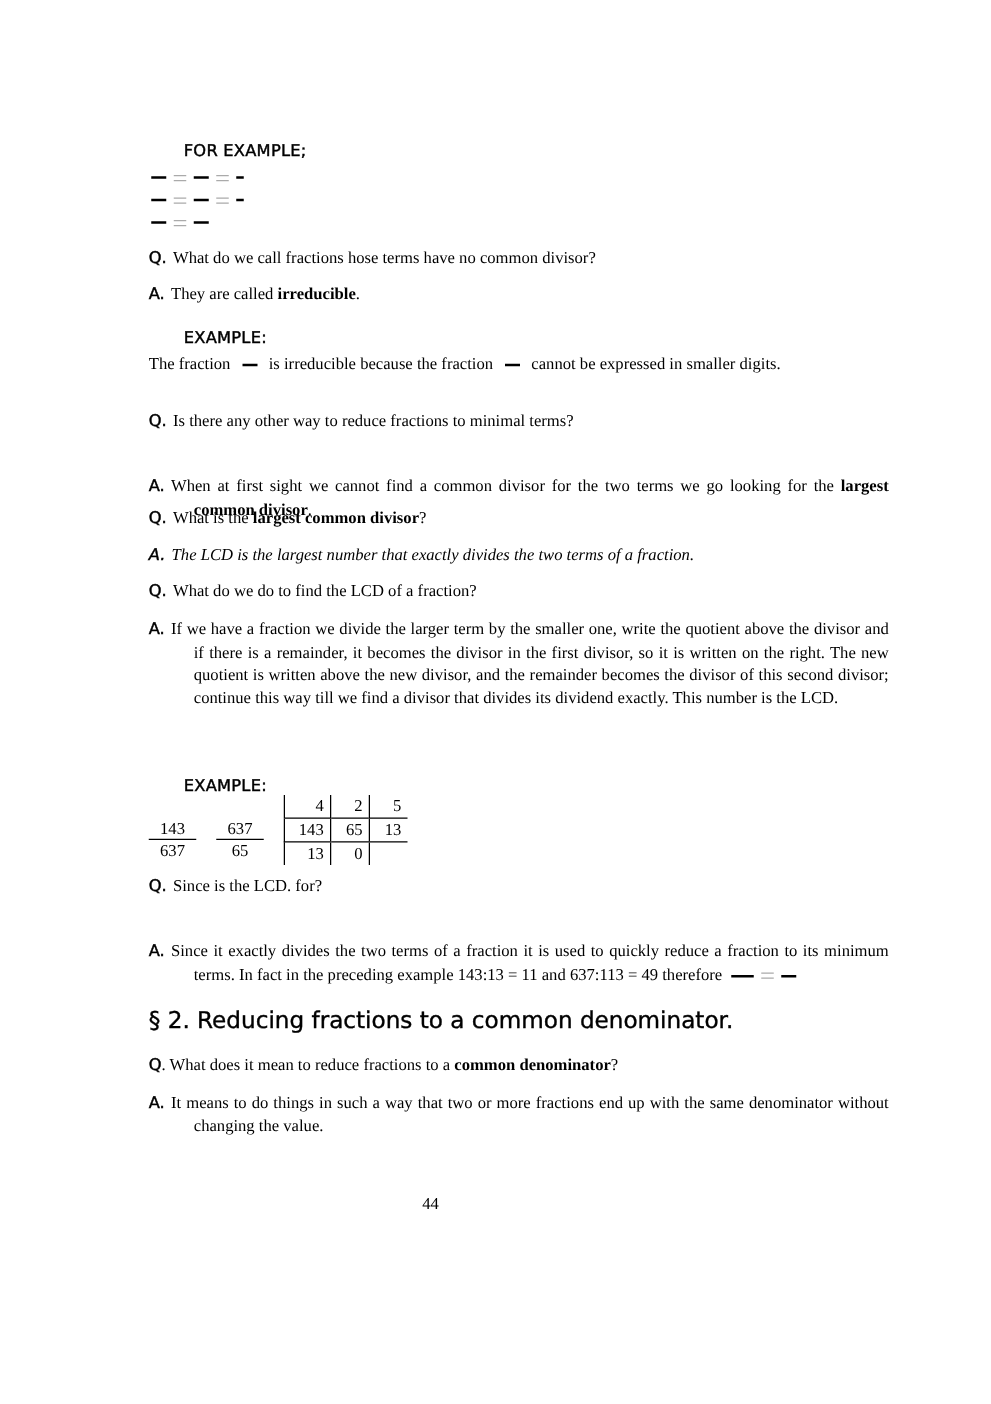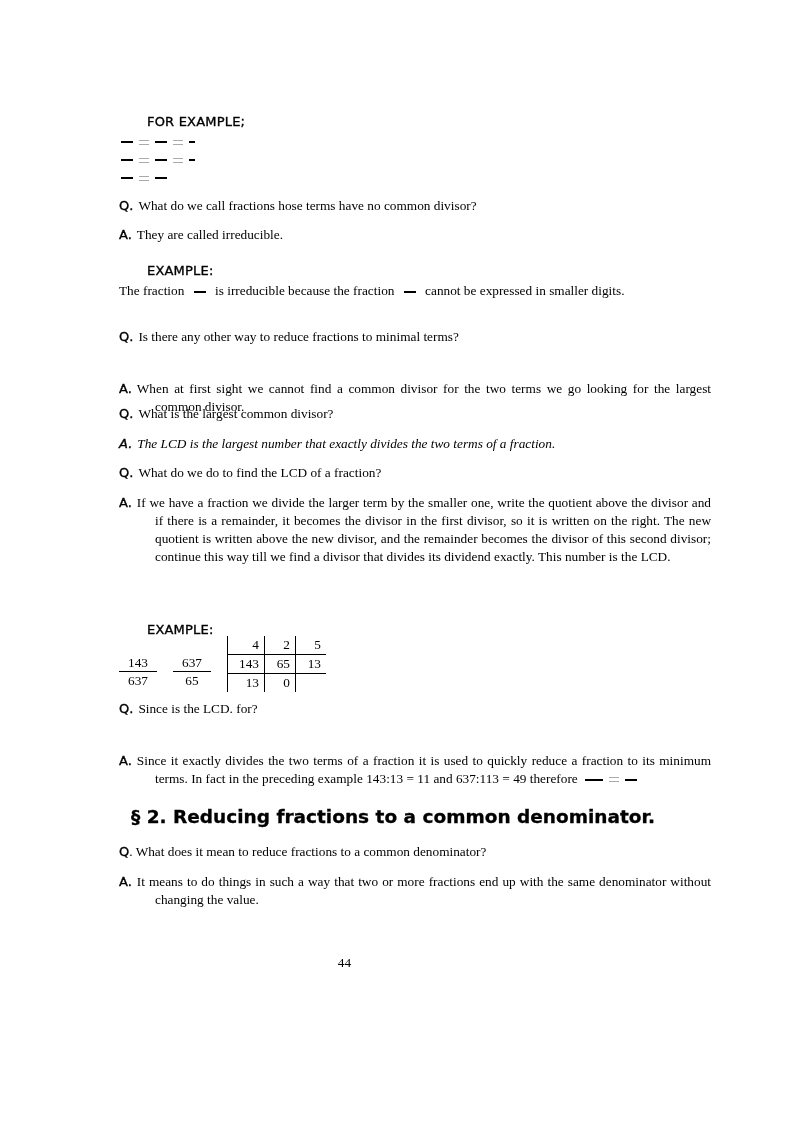--- a/index.html
+++ b/index.html
@@ -4,34 +4,34 @@
 <style>
   html, body { margin: 0; padding: 0; background: #fff; }
   body { width: 793px; height: 1123px; position: relative; overflow: hidden; color: #000; }
   .serif { font-family: "Liberation Serif", "DejaVu Serif", serif; font-size: 13.3px; line-height: 18px; }
   .abs { position: absolute; margin-left: 28px; }
   .head { font-family: "DejaVu Sans", sans-serif; font-size: 13px; font-weight: normal; -webkit-text-stroke: 0.35px #000; letter-spacing: 0.2px; }
   .qa { position: absolute; left: 119px; width: 556px; }
   .qa .lbl { font-family: "DejaVu Sans", sans-serif; font-size: 13px; -webkit-text-stroke: 0.35px #000; margin-right: 5px; }
   .hang { padding-left: 36px; text-indent: -36px; text-align: justify; }
   .just { text-align: justify; }
-  b { font-weight: normal; }
+  b { font-weight: bold; }
   .dash { display: inline-block; vertical-align: middle; height: 1.5px; background: #000; }
   .eq { display: inline-block; vertical-align: middle; width: 10px; height: 5px; border-top: 1px solid #aaa; border-bottom: 1px solid #aaa; box-sizing: border-box; margin: 0 6px; }
   .dline { position: absolute; left: 121px; height: 10px; display: flex; align-items: center; }
   .frac { position: absolute; text-align: center; font-family: "Liberation Serif", serif; font-size: 13.3px; }
   .frac .num { display: block; line-height: 17px; border-bottom: 1px solid #000; padding: 0 6px; }
   .frac .den { display: block; line-height: 17px; }
   table.div { position: absolute; border-collapse: collapse; font-family: "Liberation Serif", serif; font-size: 13.3px; }
   table.div td { text-align: right; padding: 0 5px; height: 18px; line-height: 18px; border-left: 1px solid #000; }
   table.div tr.mid td { border-top: 1px solid #000; border-bottom: 1px solid #000; }
   table.div td.w1 { width: 26px; }
   table.div td.w2 { width: 20px; }
   table.div td.w3 { width: 20px; }
-  .section { position: absolute; left: 131px; font-family: "DejaVu Sans", sans-serif; font-size: 18.5px; font-weight: bold; -webkit-text-stroke: 0.3px #000; }
+  .section { position: absolute; left: 119px; font-family: "DejaVu Sans", sans-serif; font-size: 18.5px; -webkit-text-stroke: 0.3px #000; }
   .pagenum { position: absolute; left: 0; width: 689px; top: 954px; text-align: center; }
 </style>
 </head>
 <body>
 
 <div class="abs head" style="left:119px; top:114px;">FOR EXAMPLE;</div>
 
 <div class="dline" style="top:137px;">
   <span class="dash" style="width:12px;"></span>
   <span class="eq"></span>

